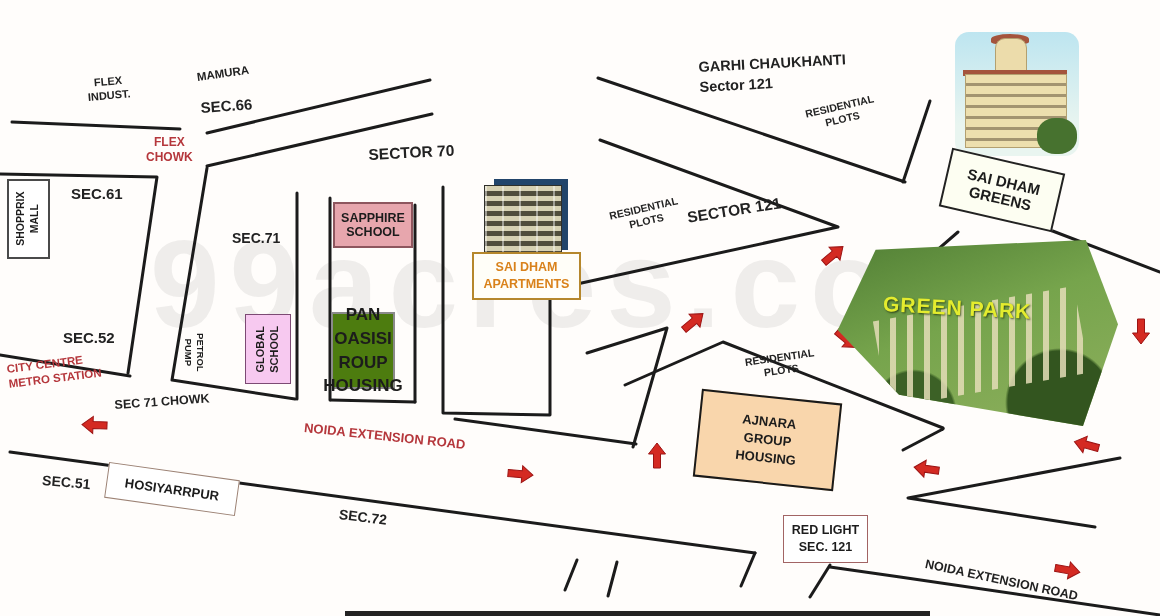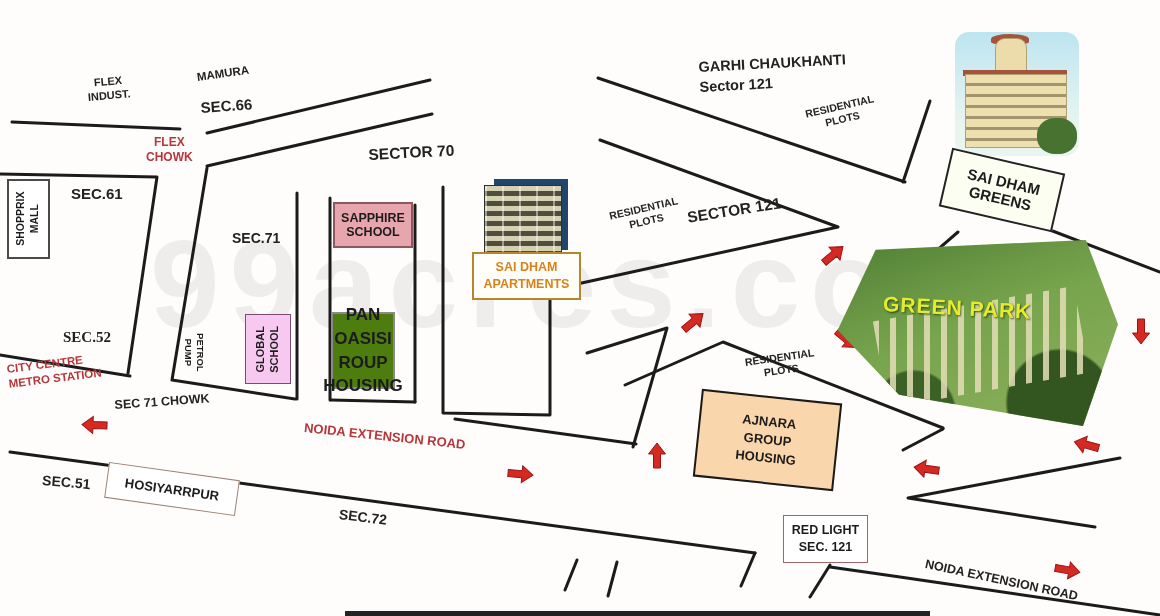--- a/index.html
+++ b/index.html
@@ -116,21 +116,21 @@
 
   <div class="lbl ctr" style="left:86px;top:76px;font-size:11px;transform:rotate(-5deg);">FLEX
 INDUST.</div>
   <div class="lbl" style="left:196px;top:70px;font-size:11.5px;transform:rotate(-8deg);">MAMURA</div>
   <div class="lbl" style="left:200px;top:98px;font-size:15px;transform:rotate(-4deg);">SEC.66</div>
   <div class="lbl ctr red" style="left:146px;top:135px;font-size:12px;">FLEX
 CHOWK</div>
   <div class="lbl" style="left:368px;top:145px;font-size:15.5px;transform:rotate(-3deg);">SECTOR 70</div>
   <div class="lbl" style="left:71px;top:184px;font-size:15px;">SEC.61</div>
   <div class="lbl" style="left:232px;top:230px;font-size:14px;">SEC.71</div>
-  <div class="lbl" style="left:63px;top:328px;font-size:15px;font-family:Liberation Serif, serif;">SEC.52</div>
+  <div class="lbl" style="left:63px;top:328px;font-size:15px;">SEC.52</div>
   <div class="lbl red" style="left:6px;top:362px;font-size:11.5px;transform:rotate(-7deg);">CITY CENTRE
 METRO  STATION</div>
   <div class="lbl" style="left:114px;top:397px;font-size:12.5px;transform:rotate(-4deg);">SEC 71 CHOWK</div>
   <div class="lbl" style="left:43px;top:472px;font-size:14px;transform:rotate(5deg);">SEC.51</div>
   <div class="lbl" style="left:340px;top:506px;font-size:14px;transform:rotate(7deg);">SEC.72</div>
   <div class="lbl red" style="left:305px;top:420px;font-size:13px;transform:rotate(6deg);white-space:nowrap;">NOIDA EXTENSION ROAD</div>
   <div class="lbl ctr" style="left:608px;top:210px;font-size:10.5px;transform:rotate(-13deg);">RESIDENTIAL
 PLOTS</div>
   <div class="lbl" style="left:686px;top:208px;font-size:15.5px;transform:rotate(-9deg);">SECTOR 121</div>
   <div class="lbl" style="left:698px;top:58px;font-size:14.5px;transform:rotate(-3deg);line-height:1.35;">GARHI CHAUKHANTI

